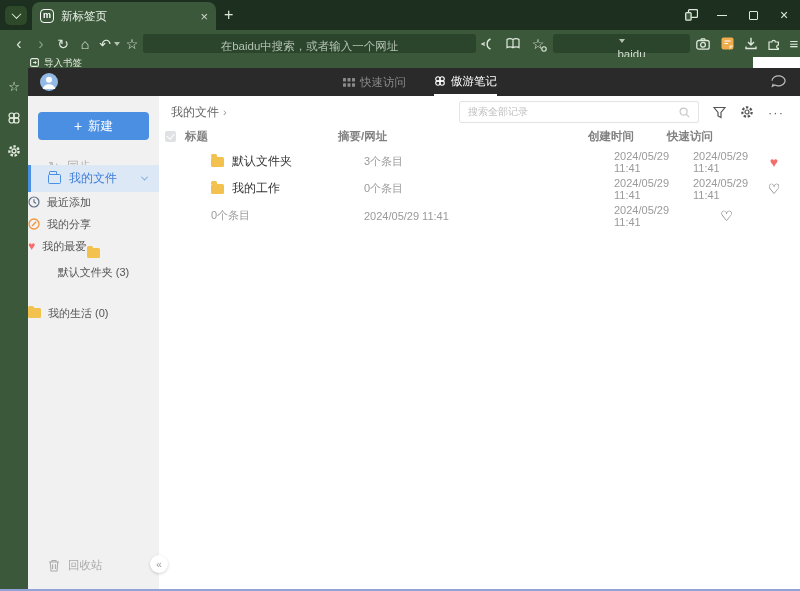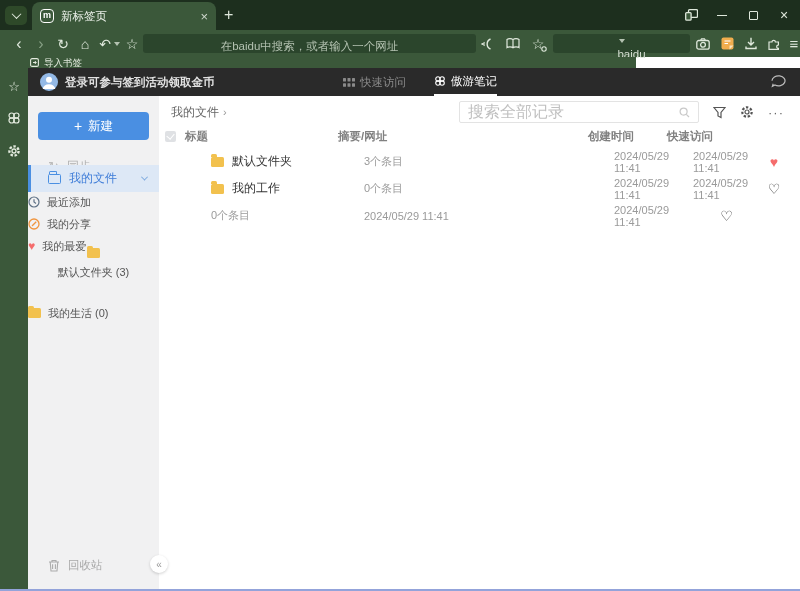--- a/index.html
+++ b/index.html
@@ -31,21 +31,21 @@
            color:#dfe8dc; font-size:14px; }
   .dim { color:#87a085; }
   .field { position:absolute; top:4px; height:19px; background:#2b452c; border-radius:3px;
            display:flex; align-items:center; gap:5px; padding:0 7px;flex-direction:column; }
   .field .ph { color:#b4c2b1; font-size:11.5px; white-space:nowrap; }
   .field .val { color:#d3dcd0; font-size:11.5px;margin-left:20px; }
   .caret { width:0; height:0; border-left:3px solid transparent; border-right:3px solid transparent;
            border-top:4px solid #b4c2b1; }
   svg.ic { display:block; }
 
-  .bookmarkbar { position:absolute; left:0; top:57px; width:636px; height:11px; background:#3b583a;
+  .bookmarkbar { position:absolute; left:0; top:57px; width:753px; height:11px; background:#3b583a;
                  display:flex; align-items:center; gap:5px; padding-left:30px; }
   .bookmarkbar span { color:#e3eade; font-size:9.5px; line-height:10px; }
 
   
   .left-strip { position:absolute; left:0; top:68px; width:28px; height:521px; background:#3b583a; }
   .strip-ic { position:absolute; left:0; width:28px; height:22px; display:flex; align-items:center;
               justify-content:center; color:#e3eade; font-size:13px; }
 
   
   .notes-header { position:absolute; left:28px; top:68px; width:772px; height:28px; background:#2a2a2a;
@@ -85,21 +85,21 @@
                   border-radius:50%; box-shadow:0 1px 3px rgba(0,0,0,.18); color:#999; font-size:10px;
                   display:flex; align-items:center; justify-content:center; z-index:3; }
 
   .app-main { flex:1; background:#fff; position:relative; }
   .main-topbar { position:absolute; left:0; top:0; right:0; height:32px; display:flex; align-items:center;
                  padding:0 16px 0 12px; }
   .breadcrumb { display:flex; align-items:center; gap:4px; color:#666; font-size:12px; }
   .breadcrumb .arr { color:#999; font-size:11px; }
   .search-box { margin-left:auto; width:240px; height:22px; border:1px solid #e3e3e3; border-radius:2px;
                 display:flex; align-items:center; padding:0 8px; gap:6px; }
-  .search-box .ph { color:#c0c0c0; font-size:16px; flex:1;font-family:Liberation Serif, serif; }
+  .search-box .ph { color:#c0c0c0; font-size:10px; flex:1;font-family:Liberation Serif, serif; }
   .sort-btn { margin-left:11px; width:90px; height:22px; border:1px solid #e3e3e3; border-radius:2px;
               display:flex; align-items:center; justify-content:center; gap:4px; color:#555; font-size:11px; }
   .tool-ic { margin-left:14px; display:flex; align-items:center; color:#666; }
   .more-dots { font-size:13px; letter-spacing:1px; color:#666; }
 
   .t-grid { display:grid; grid-template-columns:20px 153px 250px 79px 1fr 28px; align-items:center;
             padding:0 12px 0 6px; }
   .t-head { position:absolute; left:0; right:0; top:30px; height:20px; font-size:11.5px; color:#808080;
             font-weight:bold; }
   .checkbox { width:11px; height:11px; background:#dfe1e4; border-radius:2px; position:relative; }
@@ -246,21 +246,20 @@
     </span>
   </div>
 
   <div class="notes-header">
     <span class="avatar">
       <svg class="ic" width="18" height="18" viewBox="0 0 18 18">
           <circle cx="9" cy="6.7" r="3" fill="#fff"></circle>
           <path d="M2.5 16 A6.8 6.8 0 0 1 15.5 16 Z" fill="#fff"></path>
         </svg>
     </span>
-    <span class="login-text">登录可参与签到活动领取金币</span>
     <div class="nh-tabs">
       <div class="nh-tab">
         <svg class="ic" width="12" height="9" viewBox="0 0 12 9">
             <g fill="#8a8a8a">
               <rect x="0" y="0" width="3" height="3.6" rx="0.6"></rect>
               <rect x="4.5" y="0" width="3" height="3.6" rx="0.6"></rect>
               <rect x="9" y="0" width="3" height="3.6" rx="0.6"></rect>
               <rect x="0" y="5.2" width="3" height="3.6" rx="0.6"></rect>
               <rect x="4.5" y="5.2" width="3" height="3.6" rx="0.6"></rect>
               <rect x="9" y="5.2" width="3" height="3.6" rx="0.6"></rect>

